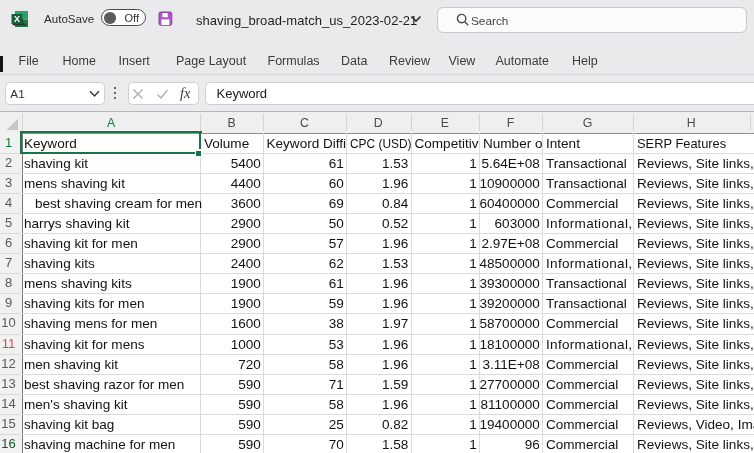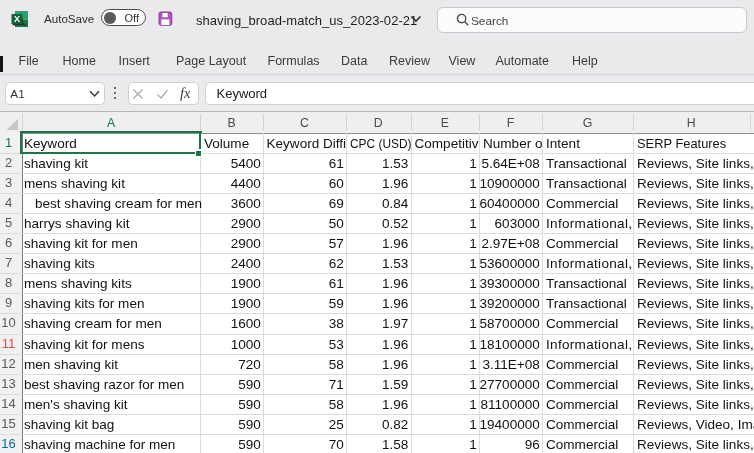--- a/index.html
+++ b/index.html
@@ -148,21 +148,21 @@
 <div class="ab rnum" style="left:0;top:233.25px;width:17px;color:#595959">6</div>
 <div class="ab rnum" style="left:0;top:253.30px;width:17px;color:#595959">7</div>
 <div class="ab rnum" style="left:0;top:273.35px;width:17px;color:#595959">8</div>
 <div class="ab rnum" style="left:0;top:293.40px;width:17px;color:#595959">9</div>
 <div class="ab rnum" style="left:0;top:313.45px;width:17px;color:#595959">10</div>
 <div class="ab rnum" style="left:0;top:333.50px;width:17px;color:#ef4444">11</div>
 <div class="ab rnum" style="left:0;top:353.55px;width:17px;color:#595959">12</div>
 <div class="ab rnum" style="left:0;top:373.60px;width:17px;color:#595959">13</div>
 <div class="ab rnum" style="left:0;top:393.65px;width:17px;color:#595959">14</div>
 <div class="ab rnum" style="left:0;top:413.70px;width:17px;color:#595959">15</div>
-<div class="ab rnum" style="left:0;top:433.75px;width:17px;color:#0369a1">16</div>
+<div class="ab rnum" style="left:0;top:433.75px;width:17px;color:#14532d">16</div>
 <div class="ab cell" style="left:24px;top:133.5px;width:176.0px;">Keyword</div>
 <div class="ab cell" style="left:204px;top:133.5px;width:59.0px;">Volume</div>
 <div class="ab cell" style="left:266.5px;top:133.5px;width:79.5px;">Keyword Difficulty</div>
 <div class="ab cell" style="left:349.9px;top:133.5px;width:80.0px;transform:scaleX(0.88);transform-origin:0 0;">CPC (USD)</div>
 <div class="ab cell" style="left:414.5px;top:133.5px;width:64.5px;">Competitive Density</div>
 <div class="ab cell" style="left:483px;top:133.5px;width:59.0px;">Number of Results</div>
 <div class="ab cell" style="left:546px;top:133.5px;width:87.0px;">Intent</div>
 <div class="ab cell" style="left:637px;top:133.5px;width:120.0px;transform:scaleX(0.95);transform-origin:0 0;">SERP Features</div>
 <div class="ab cell" style="left:24px;top:154.05px;width:175px">shaving kit</div>
 <div class="ab cell num" style="left:200px;top:154.05px;width:60.8px">5400</div>
@@ -202,40 +202,40 @@
 <div class="ab cell num" style="left:346px;top:234.25px;width:62.3px">1.96</div>
 <div class="ab cell num" style="left:410.5px;top:234.25px;width:66.3px">1</div>
 <div class="ab cell num" style="left:479px;top:234.25px;width:60.8px">2.97E+08</div>
 <div class="ab cell" style="left:546px;top:234.25px;width:86px;">Commercial</div>
 <div class="ab cell" style="left:637px;top:234.25px;width:117px">Reviews, Site links, Shop</div>
 <div class="ab cell" style="left:24px;top:254.30px;width:175px">shaving kits</div>
 <div class="ab cell num" style="left:200px;top:254.30px;width:60.8px">2400</div>
 <div class="ab cell num" style="left:263px;top:254.30px;width:80.8px">62</div>
 <div class="ab cell num" style="left:346px;top:254.30px;width:62.3px">1.53</div>
 <div class="ab cell num" style="left:410.5px;top:254.30px;width:66.3px">1</div>
-<div class="ab cell num" style="left:479px;top:254.30px;width:60.8px">53600000</div>
+<div class="ab cell num" style="left:479px;top:254.30px;width:60.8px">48500000</div>
 <div class="ab cell" style="left:546px;top:254.30px;width:86px;letter-spacing:0.3px;">Informational, Commercial</div>
 <div class="ab cell" style="left:637px;top:254.30px;width:117px">Reviews, Site links, Shop</div>
 <div class="ab cell" style="left:24px;top:274.35px;width:175px">mens shaving kits</div>
 <div class="ab cell num" style="left:200px;top:274.35px;width:60.8px">1900</div>
 <div class="ab cell num" style="left:263px;top:274.35px;width:80.8px">61</div>
 <div class="ab cell num" style="left:346px;top:274.35px;width:62.3px">1.96</div>
 <div class="ab cell num" style="left:410.5px;top:274.35px;width:66.3px">1</div>
 <div class="ab cell num" style="left:479px;top:274.35px;width:60.8px">39300000</div>
 <div class="ab cell" style="left:546px;top:274.35px;width:86px;">Transactional</div>
 <div class="ab cell" style="left:637px;top:274.35px;width:117px">Reviews, Site links, Shop</div>
 <div class="ab cell" style="left:24px;top:294.40px;width:175px">shaving kits for men</div>
 <div class="ab cell num" style="left:200px;top:294.40px;width:60.8px">1900</div>
 <div class="ab cell num" style="left:263px;top:294.40px;width:80.8px">59</div>
 <div class="ab cell num" style="left:346px;top:294.40px;width:62.3px">1.96</div>
 <div class="ab cell num" style="left:410.5px;top:294.40px;width:66.3px">1</div>
 <div class="ab cell num" style="left:479px;top:294.40px;width:60.8px">39200000</div>
 <div class="ab cell" style="left:546px;top:294.40px;width:86px;">Transactional</div>
 <div class="ab cell" style="left:637px;top:294.40px;width:117px">Reviews, Site links, Shop</div>
-<div class="ab cell" style="left:24px;top:314.45px;width:175px">shaving cream for men</div>
+<div class="ab cell" style="left:24px;top:314.45px;width:175px">shaving mens for men</div>
 <div class="ab cell num" style="left:200px;top:314.45px;width:60.8px">1600</div>
 <div class="ab cell num" style="left:263px;top:314.45px;width:80.8px">38</div>
 <div class="ab cell num" style="left:346px;top:314.45px;width:62.3px">1.97</div>
 <div class="ab cell num" style="left:410.5px;top:314.45px;width:66.3px">1</div>
 <div class="ab cell num" style="left:479px;top:314.45px;width:60.8px">58700000</div>
 <div class="ab cell" style="left:546px;top:314.45px;width:86px;">Commercial</div>
 <div class="ab cell" style="left:637px;top:314.45px;width:117px">Reviews, Site links, Shop</div>
 <div class="ab cell" style="left:24px;top:334.50px;width:175px">shaving kit for mens</div>
 <div class="ab cell num" style="left:200px;top:334.50px;width:60.8px">1000</div>
 <div class="ab cell num" style="left:263px;top:334.50px;width:80.8px">53</div>

